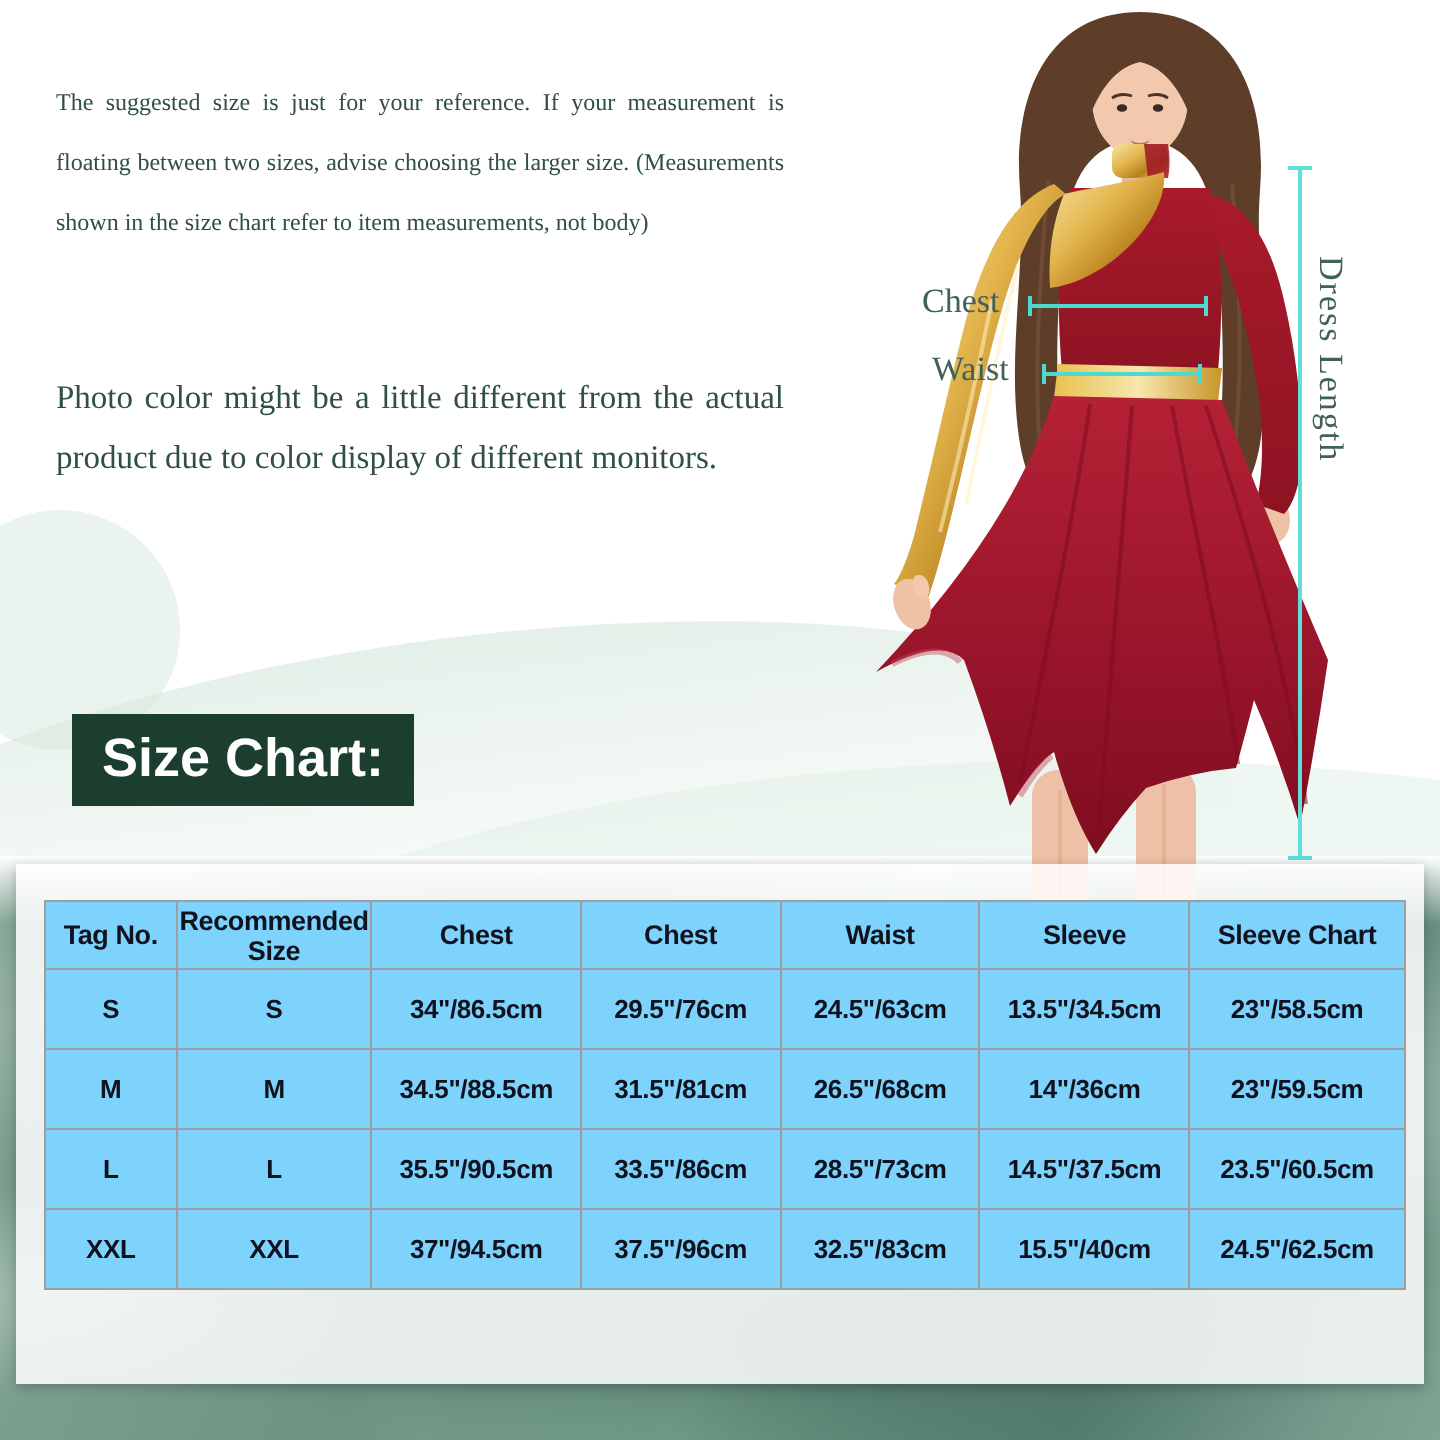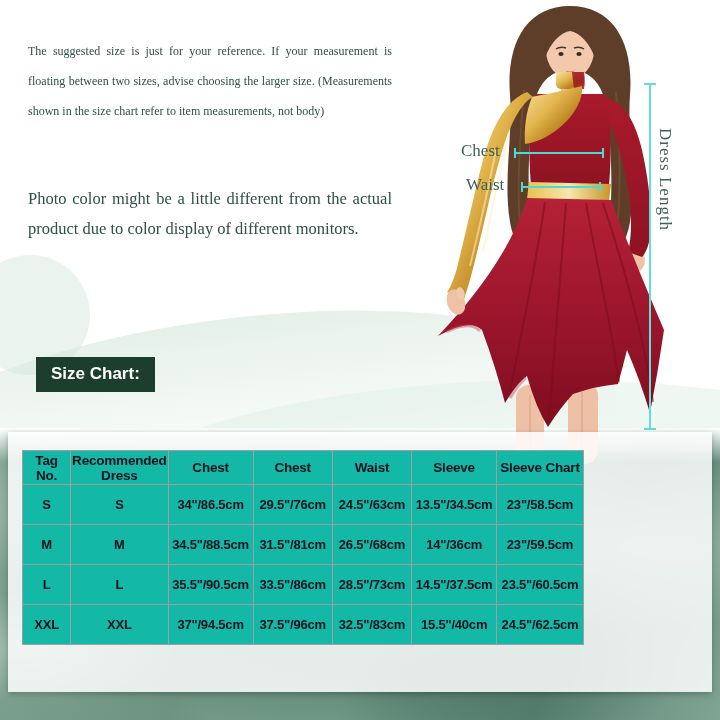--- a/index.html
+++ b/index.html
@@ -49,28 +49,28 @@
   .para{position:absolute;left:28px;top:36px;width:364px;z-index:2;
       font-family:"Liberation Serif",serif;font-size:12px;line-height:30px;
       color:#2f4f48;text-align:justify;}
   .tips{position:absolute;left:28px;top:184px;width:364px;z-index:2;
       font-family:"Liberation Serif",serif;font-size:16.5px;line-height:30px;
       color:#2f4f48;text-align:justify;}
   .tips .red{color:#e60f15;font-weight:bold;}
   .tips p{margin:0;}
 
   .badge{position:absolute;left:36px;top:357px;z-index:2;background:#1c3e2e;
-      color:#ffffff;font-weight:bold;font-size:17px;padding:7px 15px 8px 15px;
+      color:#ffffff;font-weight:bold;font-size:27px;padding:7px 15px 8px 15px;
       font-family:"Liberation Sans",sans-serif;}
 
   
   .panel{position:absolute;left:8px;top:432px;width:704px;height:260px;z-index:4;
       background:rgba(255,255,255,.84);box-shadow:0 2px 6px rgba(0,0,0,.25);}
-  table.size{position:absolute;left:22px;top:450px;width:562px;z-index:5;
-      border-collapse:collapse;background:#14b8a6;}
+  table.size{position:absolute;left:22px;top:450px;width:681px;z-index:5;
+      border-collapse:collapse;background:#7dd3fc;}
   table.size th,table.size td{border:1px solid #9f9f9f;text-align:center;
       color:#12121f;letter-spacing:-.2px;}
   table.size th{height:31px;font-size:13.5px;font-weight:bold;}
   table.size td{height:37px;font-size:13px;font-weight:bold;}
 </style>
 </head>
 <body>
 
 <div class="wave1"></div>
 <div class="wave3"></div>
@@ -188,21 +188,21 @@
       <col style="width:14.2%">
       <col style="width:15.4%">
     <col style="width:14.7%">
       <col style="width:14.7%">
       <col style="width:15.4%">
     <col style="width:15.9%">
   </colgroup>
   <thead>
     <tr>
         <th>Tag No.</th>
-        <th>Recommended Dress</th>
+        <th>Recommended Size</th>
         <th>Chest</th>
         <th>Chest</th>
         <th>Waist</th>
         <th>Sleeve</th>
         <th>Sleeve Chart</th>
       </tr>
   </thead>
   <tbody>
       <tr>
         <td>S</td>

